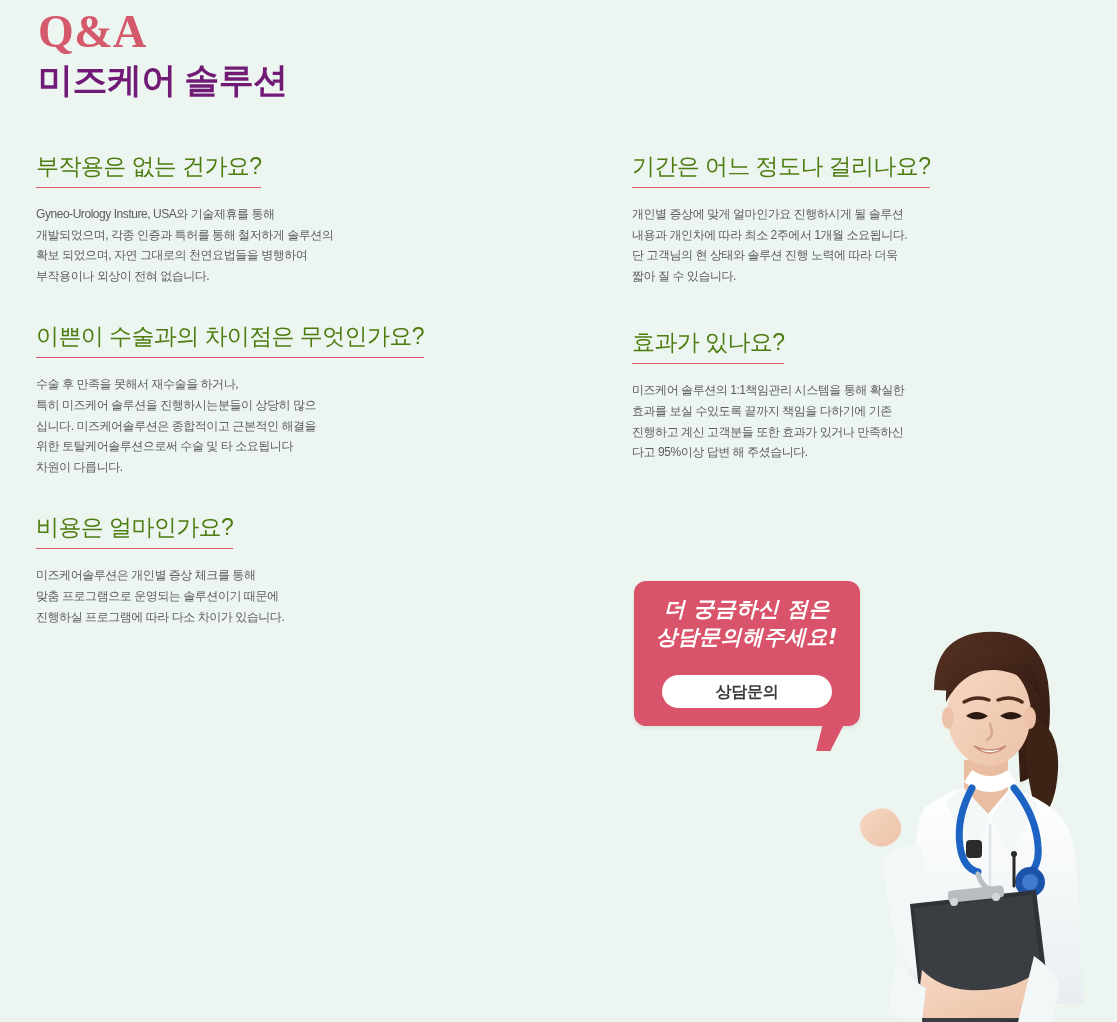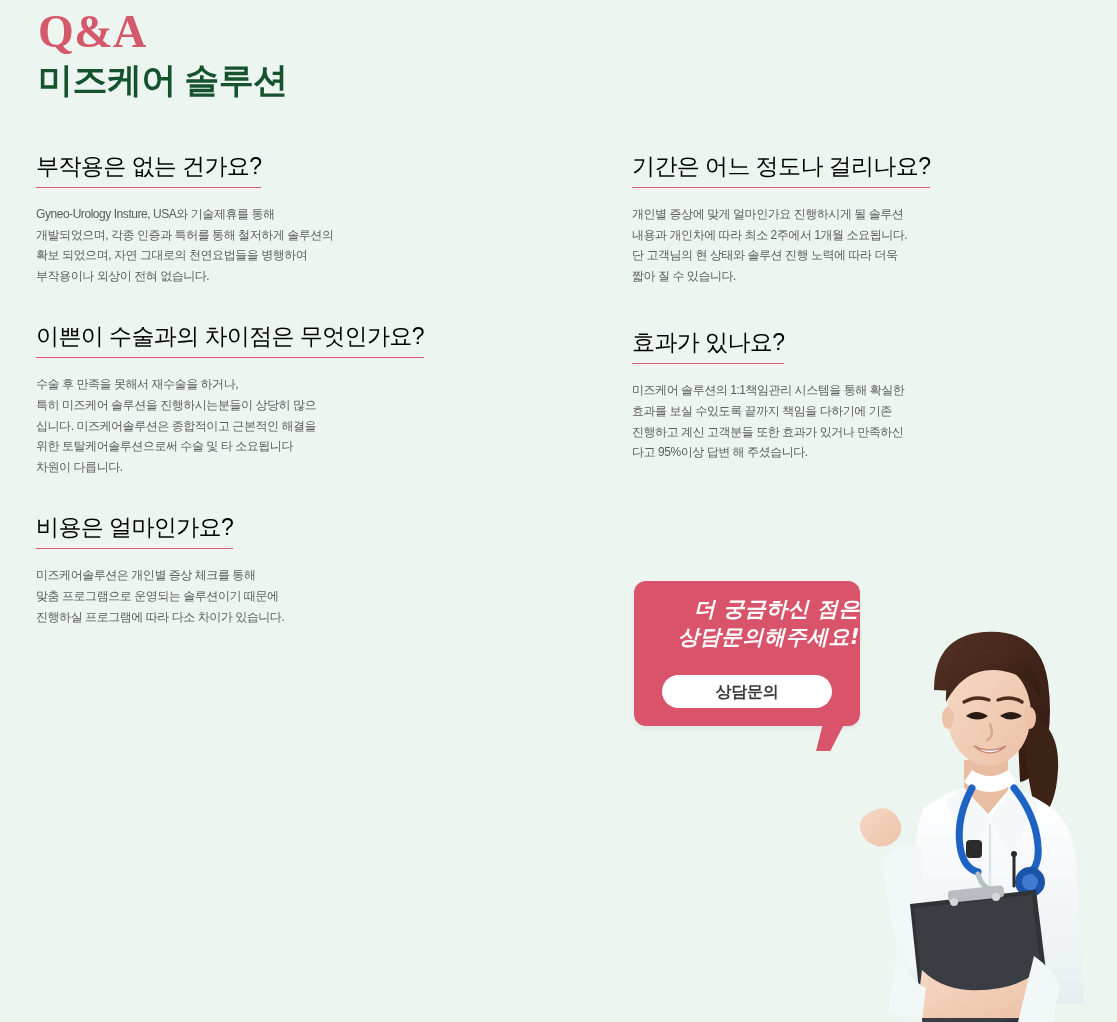--- a/index.html
+++ b/index.html
@@ -35,21 +35,21 @@
     font-weight: 700;
     color: #d4596b;
     line-height: 1.05;
     letter-spacing: 0.5px;
     margin: 0;
   }
   .header-subtitle {
     font-family: "Liberation Serif", "DejaVu Serif", serif;
     font-size: 35px;
     font-weight: 700;
-    color: #14532d;
+    color: #701a75;
     line-height: 1.2;
     margin: 4px 0 0 0;
     letter-spacing: -0.5px;
   }
 
   
   .columns {
     position: absolute;
     left: 0;
     top: 152px;
@@ -62,21 +62,21 @@
   .col-left  { left: 36px;  width: 470px; }
   .col-right { left: 632px; width: 430px; }
 
   .qa-block {
     margin-bottom: 34px;
   }
   .qa-question {
     display: inline-block;
     font-size: 23px;
     font-weight: 400;
-    color: #000000;
+    color: #4d7c0f;
     line-height: 1.3;
     border-bottom: 1.5px solid #e2566e;
     padding-bottom: 5px;
     margin: 0 0 16px 0;
     letter-spacing: -0.6px;
     white-space: nowrap;
   }
   .qa-answer {
     font-size: 12px;
     color: #5c5c5c;
@@ -120,21 +120,21 @@
     border-right: 8px solid transparent;
     border-top: 30px solid #d9546a;
     border-bottom: 0;
     transform: skewX(-14deg);
   }
   .bubble-text {
     position: absolute;
     left: 0;
     top: 14px;
     width: 226px;
-    text-align: right;
+    text-align: center;
     color: #ffffff;
     font-size: 21px;
     font-weight: 700;
     font-style: italic;
     line-height: 1.35;
     letter-spacing: 0.5px;
     font-family: "DejaVu Sans", "Liberation Sans", sans-serif;
   }
   .bubble-text .ln { display: block; }
   .bubble-button {

